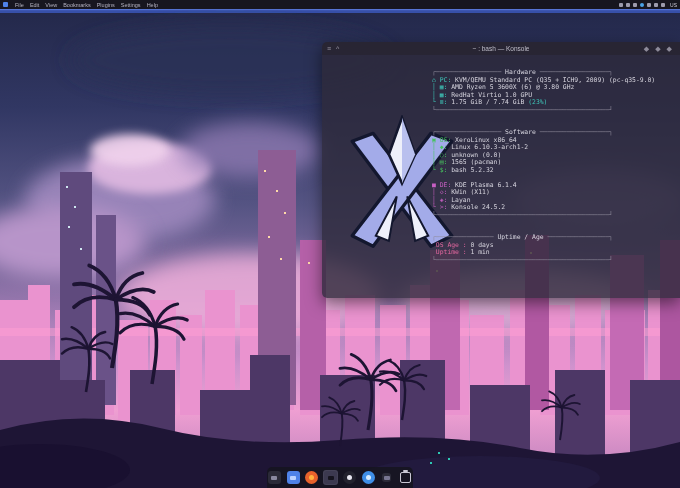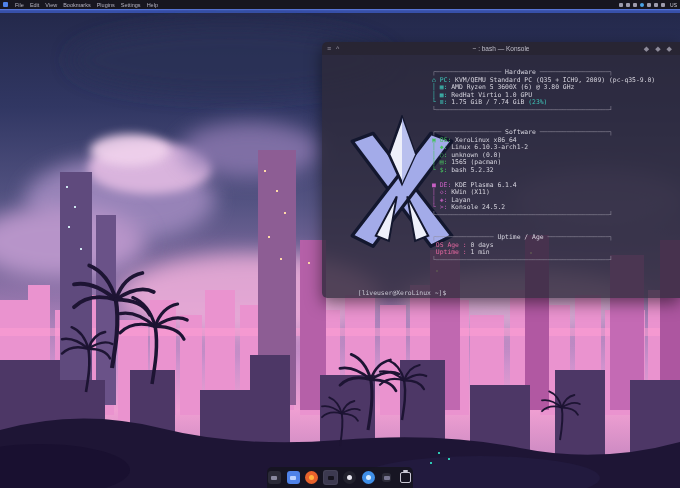--- a/index.html
+++ b/index.html
@@ -238,24 +238,20 @@
         <polygon points="12,20 28,14 88,92 72,100" fill="#a3abe9" stroke="#13172e" stroke-width="2.5" stroke-linejoin="round"></polygon>
         <polygon points="88,20 72,14 12,92 28,100" fill="#a3abe9" stroke="#13172e" stroke-width="2.5" stroke-linejoin="round"></polygon>
         <polygon points="46,62 30,92 40,96" fill="#eef0fa" stroke="#13172e" stroke-width="1.5"></polygon>
         <polygon points="54,62 70,92 60,96" fill="#eef0fa" stroke="#13172e" stroke-width="1.5"></polygon>
         <polygon points="50,2 60,30 50,52 40,30" fill="#eef0fa" stroke="#13172e" stroke-width="2"></polygon>
         <polygon points="50,2 60,30 50,52" fill="#b9c0ee"></polygon>
       </svg>
 
       <div class="fetch" id="fetch"><div class="t-line sep"><span style="color: rgb(143, 140, 156);">┌─────────────────</span><span class="sep-title"> Hardware </span><span style="color: rgb(143, 140, 156);">──────────────────┐</span></div><div class="t-line"><span style="color: rgb(62, 197, 184);">⌂ PC: </span><span>KVM/QEMU Standard PC (Q35 + ICH9, 2009) (pc-q35-9.0)</span></div><div class="t-line"><span style="color: rgb(62, 197, 184);">│ ▦: </span><span>AMD Ryzen 5 3600X (6) @ 3.80 GHz</span></div><div class="t-line"><span style="color: rgb(62, 197, 184);">│ ▩: </span><span>RedHat Virtio 1.0 GPU</span></div><div class="t-line"><span style="color: rgb(62, 197, 184);">└ ≡: </span><span>1.75 GiB / 7.74 GiB </span><span style="color: rgb(62, 197, 184);">(23%)</span></div><div class="t-line sep"><span style="color: rgb(143, 140, 156);">└─────────────────────────────────────────────┘</span></div><div class="t-line"> </div><div class="t-line"> </div><div class="t-line sep"><span style="color: rgb(143, 140, 156);">┌─────────────────</span><span class="sep-title"> Software </span><span style="color: rgb(143, 140, 156);">──────────────────┐</span></div><div class="t-line"><span style="color: rgb(70, 194, 94);">▣ OS: </span><span>XeroLinux x86_64</span></div><div class="t-line"><span style="color: rgb(70, 194, 94);">│ ◆: </span><span>Linux 6.10.3-arch1-2</span></div><div class="t-line"><span style="color: rgb(70, 194, 94);">│ ○: </span><span>unknown (0.0)</span></div><div class="t-line"><span style="color: rgb(70, 194, 94);">│ ▤: </span><span>1565 (pacman)</span></div><div class="t-line"><span style="color: rgb(70, 194, 94);">└ $: </span><span>bash 5.2.32</span></div><div class="t-line"> </div><div class="t-line"><span style="color: rgb(199, 95, 195);">■ DE: </span><span>KDE Plasma 6.1.4</span></div><div class="t-line"><span style="color: rgb(199, 95, 195);">│ ◇: </span><span>KWin (X11)</span></div><div class="t-line"><span style="color: rgb(199, 95, 195);">│ ◈: </span><span>Layan</span></div><div class="t-line"><span style="color: rgb(199, 95, 195);">└ &gt;: </span><span>Konsole 24.5.2</span></div><div class="t-line sep"><span style="color: rgb(143, 140, 156);">└─────────────────────────────────────────────┘</span></div><div class="t-line"> </div><div class="t-line"> </div><div class="t-line sep"><span style="color: rgb(143, 140, 156);">┌───────────────</span><span class="sep-title"> Uptime / Age </span><span style="color: rgb(143, 140, 156);">────────────────┐</span></div><div class="t-line"><span style="color: rgb(226, 103, 159);"> OS Age : </span><span>0 days</span></div><div class="t-line"><span style="color: rgb(226, 103, 159);"> Uptime : </span><span>1 min</span></div><div class="t-line sep"><span style="color: rgb(143, 140, 156);">└─────────────────────────────────────────────┘</span></div></div>
 
-      <div class="prompt-line">
-        <span>[liveuser@XeroLinux ~]$</span>
-        <span class="cursor"></span>
-      </div>
     </div>
   </div>
 
   <div class="dock" id="dock">
       <div class="dock-cell">
         <div class="d-ico">
           <div class="d-rounded" style="background: rgb(43, 42, 56);">
             <div class="d-inner-sq" style="background: rgb(138, 136, 160);"></div>
           </div>
         </div>

